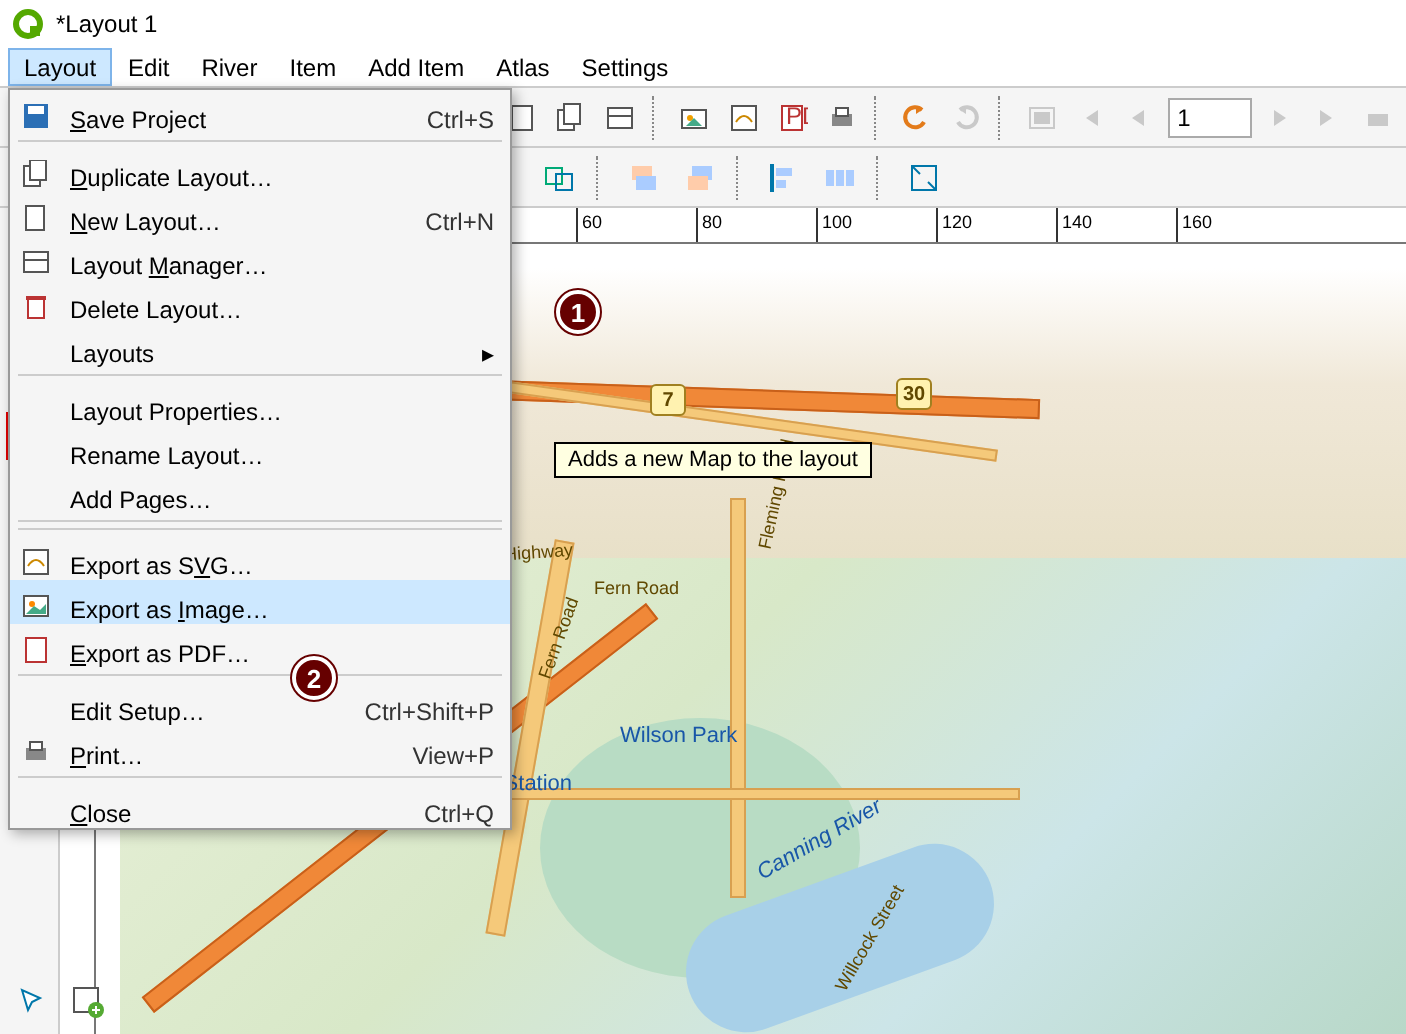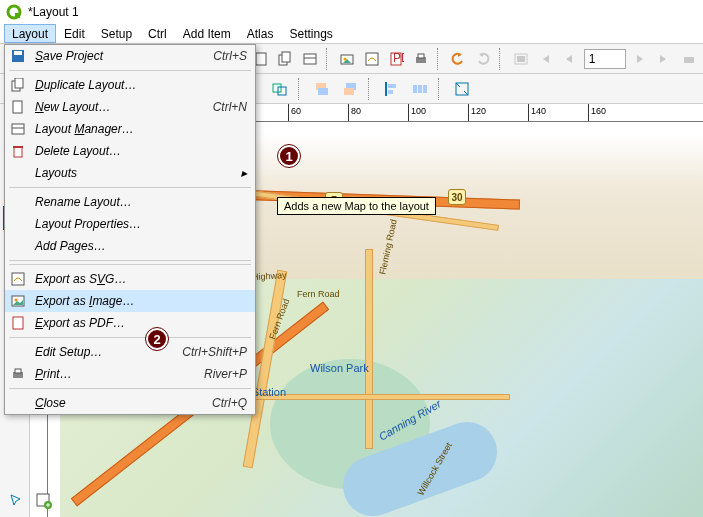--- a/index.html
+++ b/index.html
@@ -30,49 +30,49 @@
   .map-bg2 { position: absolute; top: 0; left: 130px; right: 0; height: 145px; background: linear-gradient(180deg, #fff 0%, #f0e8d8 40%, #e8e0c8 100%); }
   .road { position: absolute; background: #f5c97a; border: 1px solid #d8a050; }
   .road.major { background: #f08838; border-color: #c8601a; }
   .green { position: absolute; background: #b8dcc4; border-radius: 50%; }
   .water { position: absolute; background: #a8d0e8; }
   .shield { position: absolute; width: 18px; height: 16px; background: #fff2b0; border: 1px solid #a08020; border-radius: 3px; display: flex; align-items: center; justify-content: center; font-size: 10px; font-weight: bold; color: #604800; }
   .map-label { position: absolute; font-size: 11px; color: #222; white-space: nowrap; }
   .map-label.blue { color: #1856a8; }
   .map-label.road-label { color: #604800; font-size: 9px; }
   .dropdown { position: absolute; top: 44px; left: 4px; width: 252px; background: #f5f5f5; border: 1px solid #999; box-shadow: 2px 2px 6px rgba(0,0,0,.3); z-index: 50; }
-  .dd-row { display: flex; align-items: center; height: 22px; padding: 0 8px 0 4px; gap: 8px; font-style: italic; }
+  .dd-row { display: flex; align-items: flex-end; height: 22px; padding: 0 8px 0 4px; gap: 8px; }
   .dd-row.hover { background: #cde8ff; }
   .dd-icon { width: 18px; height: 18px; display: flex; align-items: center; justify-content: center; flex-shrink: 0; }
   .dd-label { flex: 1; }
   .dd-label u { text-decoration: underline; }
   .dd-shortcut { color: #333; }
   .dd-sep { height: 1px; background: #ccc; margin: 3px 4px; }
   .callout { position: absolute; width: 22px; height: 22px; border-radius: 50%; background: #660000; border: 2px solid #fff; outline: 1px solid #660000; color: #fff; font-weight: bold; display: flex; align-items: center; justify-content: center; font-size: 13px; z-index: 60; }
-  .tooltip { position: absolute; background: #ffffe1; border: 1px solid #000; padding: 2px 6px; font-size: 11px; z-index: 55; white-space: nowrap; }
+  .tooltip { position: absolute; background: #ffffe1; border: 1px solid #000; padding: 2px 6px; font-size: 11px; z-index: 55; white-space: nowrap; margin-top: 24px; }
   .bottom-tool { position: absolute; left: 4px; bottom: 4px; display: flex; gap: 4px; }
 </style>
 </head>
 <body>
 
 <div class="titlebar">
   <span class="qgis-icon">
     <svg viewBox="0 0 16 16">
         <circle cx="8" cy="8" r="6" fill="none" stroke="#54a800" stroke-width="3"></circle>
         <rect x="9" y="9" width="5" height="5" fill="#54a800"></rect>
       </svg>
   </span>
   <span>*Layout 1</span>
 </div>
 
 <div class="menubar">
   <div class="menubar-item active">Layout</div>
   <div class="menubar-item">Edit</div>
-  <div class="menubar-item">Setup</div>
-  <div class="menubar-item">Ctrl</div>
+  <div class="menubar-item">River</div>
+  <div class="menubar-item">Item</div>
   <div class="menubar-item">Add Item</div>
   <div class="menubar-item">Atlas</div>
   <div class="menubar-item">Settings</div>
 </div>
 
 <div class="toolbar">
   <div style="width:260px"></div>
   <div class="tb-btn">
       <svg width="16" height="16">
         <rect x="2" y="2" width="12" height="12" fill="#2b6fb5"></rect>
@@ -266,25 +266,25 @@
       <span class="dd-label">Delete Layout…</span>
     </div>
     <div class="dd-row">
       <span class="dd-icon"></span>
       <span class="dd-label">Layouts</span>
       <span>▸</span>
     </div>
     <div class="dd-sep"></div>
     <div class="dd-row">
       <span class="dd-icon"></span>
+      <span class="dd-label">Layout Properties…</span>
+    </div>
+    <div class="dd-row">
+      <span class="dd-icon"></span>
       <span class="dd-label">Rename Layout…</span>
-    </div>
-    <div class="dd-row">
-      <span class="dd-icon"></span>
-      <span class="dd-label">Layout Properties…</span>
     </div>
     <div class="dd-row">
       <span class="dd-icon"></span>
       <span class="dd-label">Add Pages…</span>
     </div>
     <div class="dd-sep"></div>
     <div class="dd-sep"></div>
     <div class="dd-row">
       <span class="dd-icon">
         <svg width="14" height="14">
@@ -319,21 +319,21 @@
       <span class="dd-shortcut">Ctrl+Shift+P</span>
     </div>
     <div class="dd-row">
       <span class="dd-icon">
         <svg width="14" height="14">
           <rect x="2" y="5" width="10" height="6" fill="#888"></rect>
           <rect x="4" y="2" width="6" height="4" fill="#fff" stroke="#555"></rect>
         </svg>
       </span>
       <span class="dd-label"><u>P</u>rint…</span>
-      <span class="dd-shortcut">River+P</span>
+      <span class="dd-shortcut">View+P</span>
     </div>
     <div class="dd-sep"></div>
     <div class="dd-row">
       <span class="dd-icon"></span>
       <span class="dd-label"><u>C</u>lose</span>
       <span class="dd-shortcut">Ctrl+Q</span>
     </div>
   </div>
 
 <div class="workspace">

